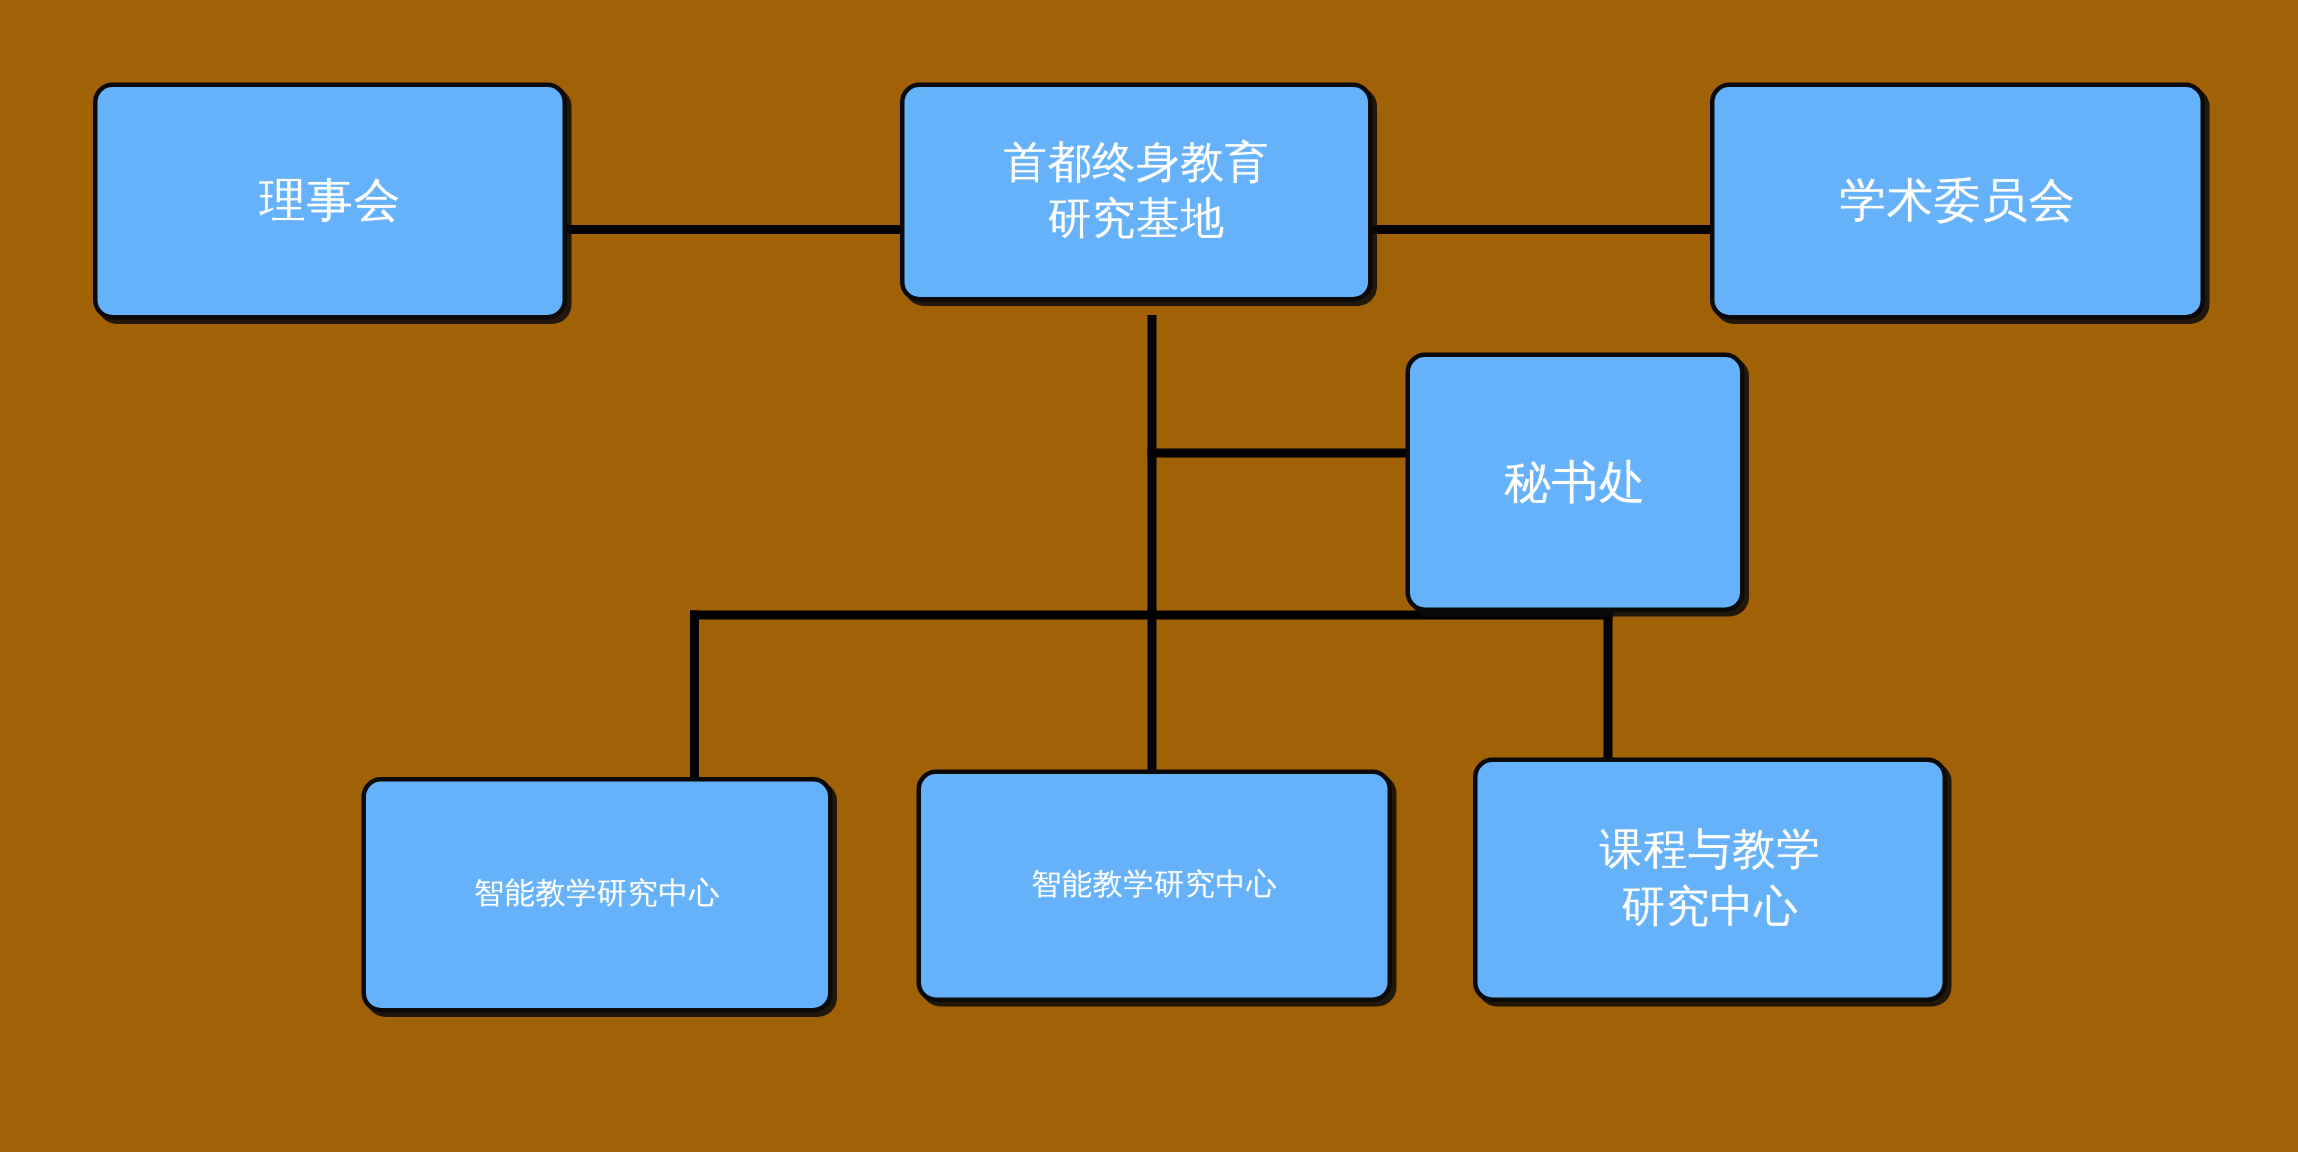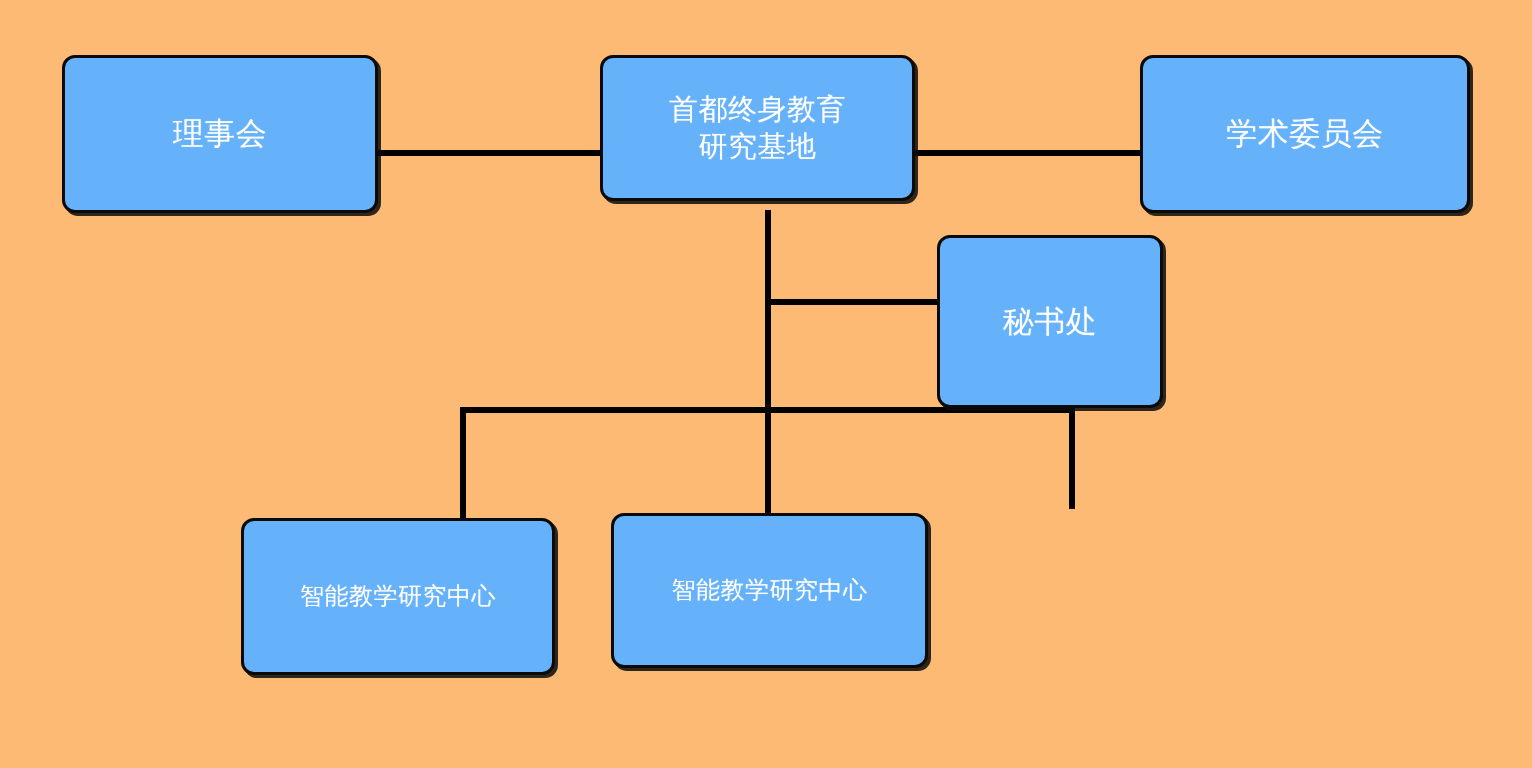--- a/index.html
+++ b/index.html
@@ -8,21 +8,21 @@
     padding: 0;
     background: #ffffff;
   }
   body {
     font-family: "Liberation Serif", "DejaVu Serif", serif;
   }
   #canvas {
     position: relative;
     width: 1532px;
     height: 768px;
-    background: #fdba74;
+    background: #a16207;
     overflow: hidden;
   }
   
   .line {
     position: absolute;
     background: #000000;
   }
   
   .node {
     position: absolute;
@@ -39,21 +39,21 @@
   .node-label {
     color: #ffffff;
     text-align: center;
     line-height: 1.28;
     letter-spacing: 0.5px;
     white-space: pre;
     text-shadow: 0 0 1px rgba(255,255,255,0.35);
   }
   .t-lg   { font-size: 31px; }
   .t-md   { font-size: 29px; }
-  .t-sm   { font-size: 24px; }
+  .t-sm   { font-size: 20px; }
 </style>
 </head>
 <body>
 
 <div id="canvas">
 
   <div class="line" style="left:377px; top:150px; width:225px; height:6px;"></div>
 
   <div class="line" style="left:913px; top:150px; width:229px; height:6px;"></div>
 
@@ -87,14 +87,18 @@
   </div>
 
   <div class="node" style="left:241px; top:518px; width:314px; height:157px;">
     <span class="node-label t-sm">智能教学研究中心</span>
   </div>
 
   <div class="node" style="left:611px; top:513px; width:317px; height:155px;">
     <span class="node-label t-sm">智能教学研究中心</span>
   </div>
 
+  <div class="node" style="left:982px; top:505px; width:316px; height:163px;">
+    <span class="node-label t-md">课程与教学
+研究中心</span>
+  </div>
 
 </div>
 
 </body></html>

